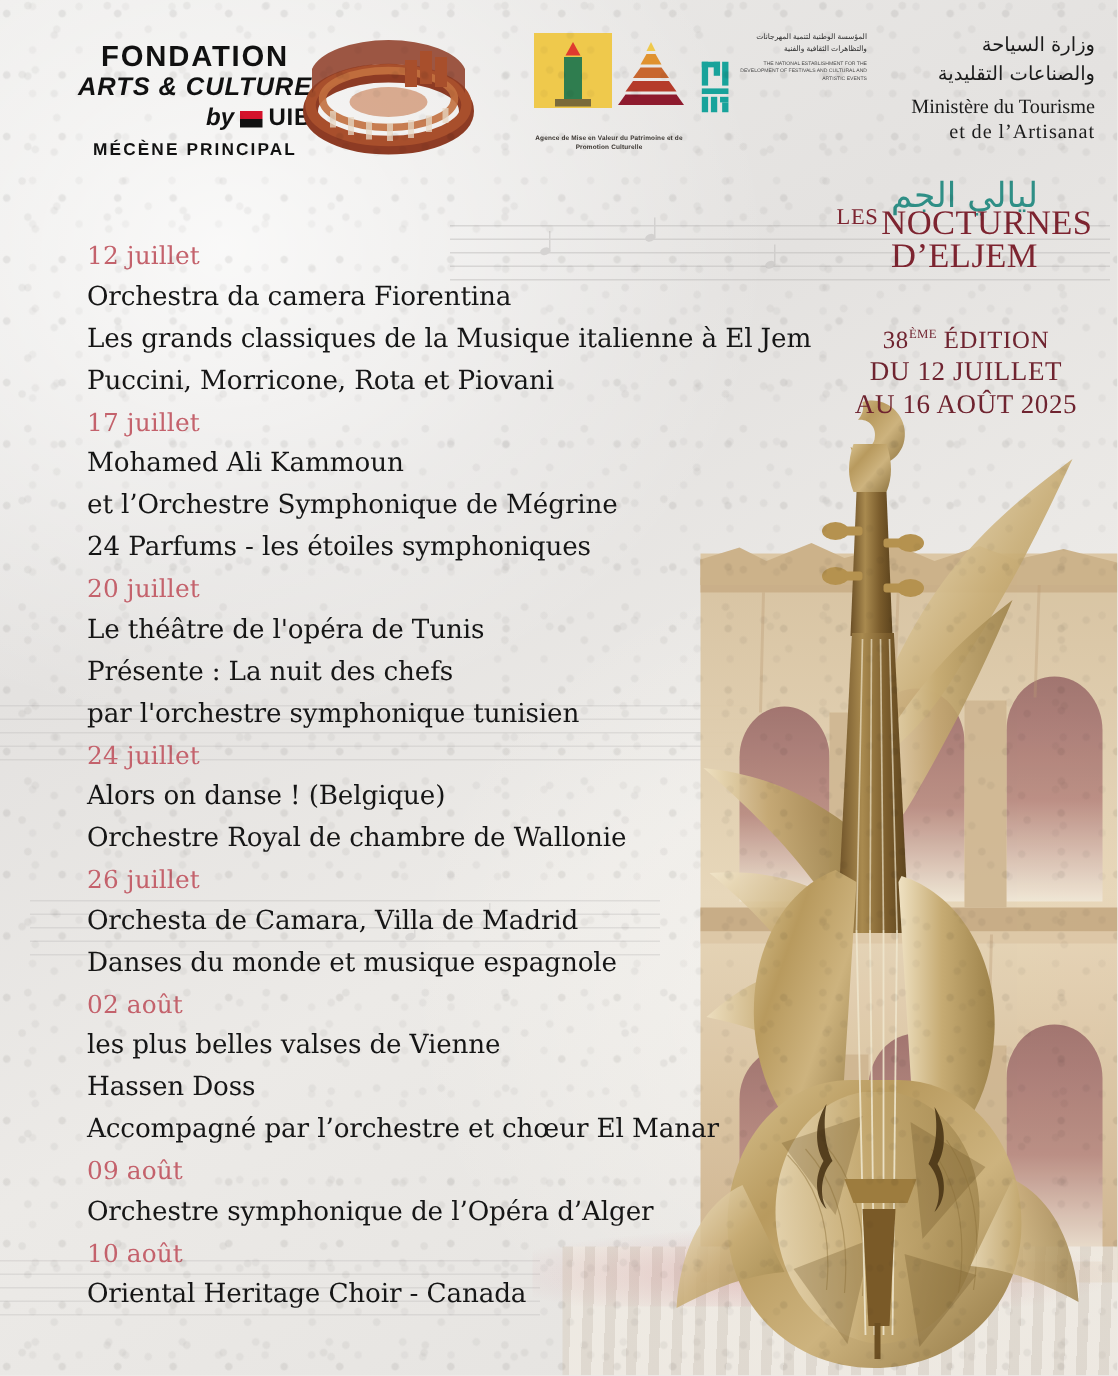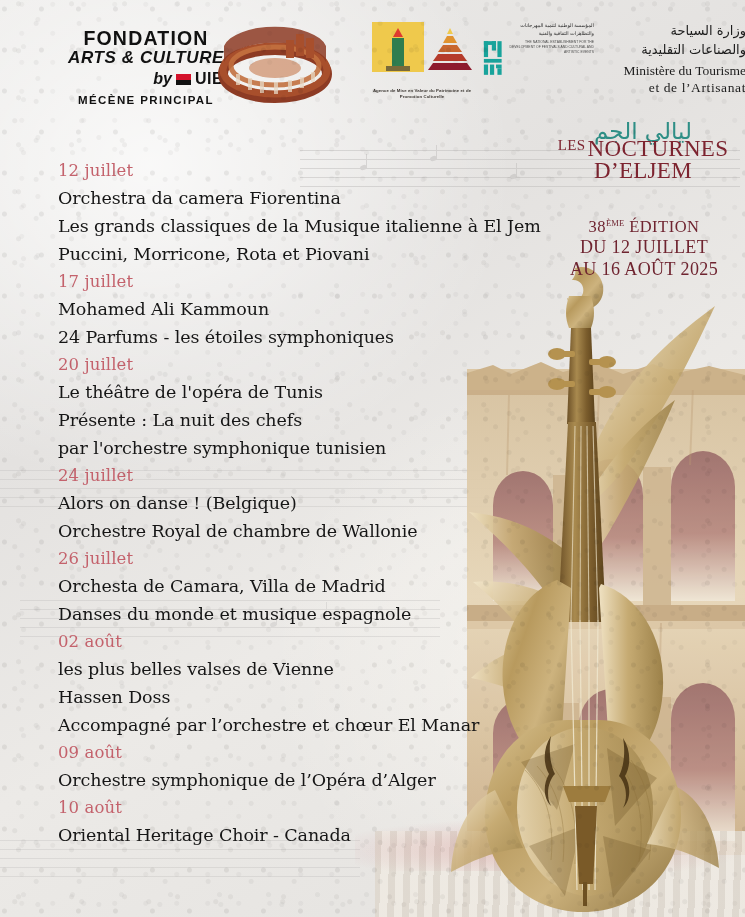--- a/index.html
+++ b/index.html
@@ -28,21 +28,21 @@
       radial-gradient(circle at 70% 15%, rgba(150,148,146,.15) 0 2px, rgba(0,0,0,0) 3px);
     background-size:37px 41px,53px 47px,61px 59px,43px 39px,67px 71px,49px 53px,31px 29px;
   }
   
   .staff{position:absolute;pointer-events:none;opacity:.45;}
   .staff .ln{position:absolute;left:0;right:0;height:1px;background:#b9b7b6;}
   .staff .note{position:absolute;width:7px;height:5px;border-radius:50%;background:#b9b7b6;transform:rotate(-20deg);}
   .staff .stem{position:absolute;width:1px;height:14px;background:#b9b7b6;}
 
   
-  #header{position:absolute;left:16px;top:0;width:608px;height:108px;}
+  #header{position:absolute;left:0;top:0;width:608px;height:108px;}
   .logo{position:absolute;}
 
   #logo-fondation{left:52px;top:28px;text-align:center;}
   #logo-fondation .l1{font-family:"Liberation Sans",sans-serif;font-weight:bold;font-size:19.5px;letter-spacing:1.2px;color:#111;line-height:1.05;}
   #logo-fondation .l2{font-family:"Liberation Sans",sans-serif;font-weight:bold;font-style:italic;font-size:17px;letter-spacing:.6px;color:#111;line-height:1.15;}
   #logo-fondation .l3{margin-top:2px;display:flex;align-items:center;justify-content:flex-end;gap:4px;}
   #logo-fondation .by{font-family:"Liberation Sans",sans-serif;font-style:italic;font-weight:bold;font-size:16px;color:#111;}
   #logo-fondation .uibmark{width:15px;height:11px;background:linear-gradient(#d4122b 0 50%, #111 50% 100%);}
   #logo-fondation .uib{font-family:"Liberation Sans",sans-serif;font-weight:bold;font-size:16px;letter-spacing:.5px;color:#111;}
   #logo-fondation .l4{margin-top:6px;font-family:"Liberation Sans",sans-serif;font-weight:bold;font-size:11.5px;letter-spacing:1.4px;color:#111;}
@@ -427,20 +427,21 @@
   <div id="programme">
       <div class="entry">
         <div class="date">12 juillet</div>
         <div class="line">Orchestra da camera Fiorentina</div>
         <div class="line">Les grands classiques de la Musique italienne à El Jem</div>
         <div class="line">Puccini, Morricone, Rota et Piovani</div>
       </div>
       <div class="entry">
         <div class="date">17 juillet</div>
         <div class="line">Mohamed Ali Kammoun</div>
+        <div class="line">et l’Orchestre Symphonique de Mégrine</div>
         <div class="line">24 Parfums - les étoiles symphoniques</div>
       </div>
       <div class="entry">
         <div class="date">20 juillet</div>
         <div class="line">Le théâtre de l'opéra de Tunis</div>
         <div class="line">Présente : La nuit des chefs</div>
         <div class="line">par l'orchestre symphonique tunisien</div>
       </div>
       <div class="entry">
         <div class="date">24 juillet</div>

